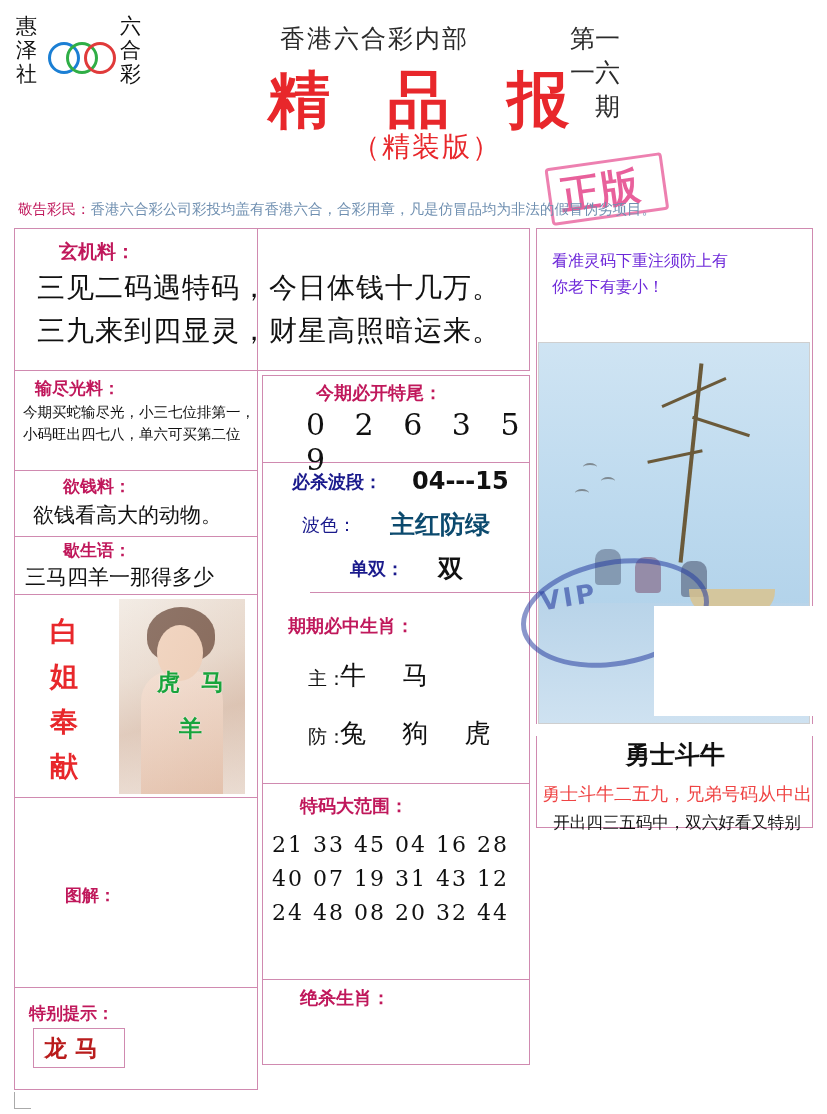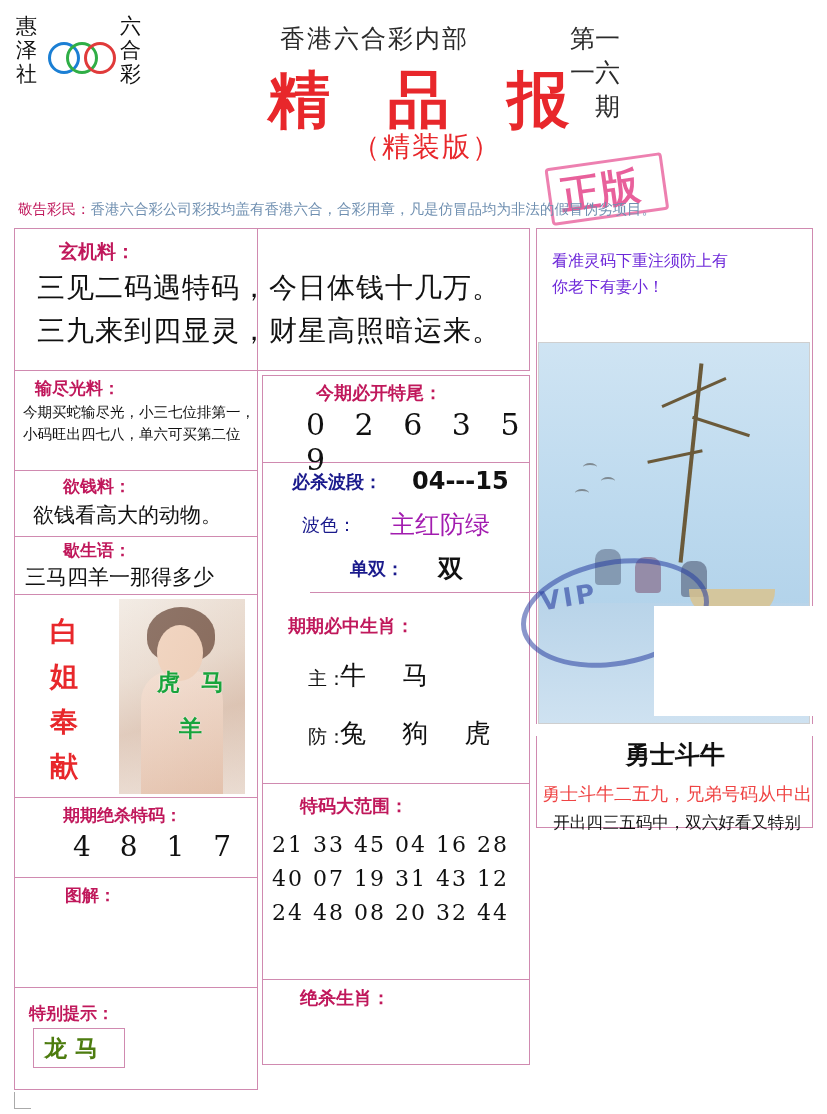--- a/index.html
+++ b/index.html
@@ -84,34 +84,34 @@
   .juesha-te{left:14px;top:798px;width:244px;height:80px;}
   .juesha-te .t{position:absolute;left:48px;top:6px;font-size:17px;}
   .juesha-te .nums{position:absolute;left:58px;top:32px;font-size:28px;color:#111;letter-spacing:10px;font-family:"DejaVu Serif","Liberation Serif",serif;}
 
   .tujie{left:14px;top:878px;width:244px;height:110px;}
   .tujie .t{position:absolute;left:50px;top:6px;font-size:17px;}
 
   .tishi{left:14px;top:988px;width:244px;height:102px;}
   .tishi .t{position:absolute;left:14px;top:14px;font-size:17px;}
   .tishi .bx{position:absolute;left:18px;top:40px;width:92px;height:40px;border:1px solid #d08ab0;box-sizing:border-box;}
-  .tishi .bx span{position:absolute;left:10px;top:4px;font-size:23px;color:#4d7c0f;font-weight:bold;}
+  .tishi .bx span{position:absolute;left:10px;top:4px;font-size:23px;color:#b91c1c;font-weight:bold;}
 
   
   .teWei{left:262px;top:375px;width:268px;height:88px;}
   .teWei .t{position:absolute;left:54px;top:6px;font-size:18px;}
   .teWei .nums{position:absolute;left:44px;top:32px;font-size:30px;color:#111;letter-spacing:10px;font-family:"DejaVu Serif","Liberation Serif",serif;}
 
   .bosha{left:262px;top:463px;width:268px;height:42px;}
   .bosha .t{position:absolute;left:30px;top:7px;font-size:18px;}
   .bosha .v{position:absolute;left:150px;top:4px;font-size:24px;color:#111;font-weight:bold;}
 
   .bose{left:262px;top:505px;width:268px;height:42px;}
   .bose .t{position:absolute;left:40px;top:8px;font-size:18px;color:#1a1a8c;font-weight:normal;}
-  .bose .v{position:absolute;left:128px;top:3px;font-size:25px;color:#a21caf;font-weight:normal;}
+  .bose .v{position:absolute;left:128px;top:3px;font-size:25px;color:#0c4a6e;font-weight:bold;}
 
   .danshuang{left:262px;top:547px;width:268px;height:46px;margin-left:48px;}
   .danshuang .t{position:absolute;left:40px;top:10px;font-size:18px;color:#1a1a8c;}
   .danshuang .v{position:absolute;left:128px;top:5px;font-size:25px;color:#111;font-weight:bold;}
 
   .shengxiao{left:262px;top:604px;width:268px;height:180px;}
   .shengxiao .t{position:absolute;left:26px;top:10px;font-size:18px;}
   .shengxiao .r1l{position:absolute;left:46px;top:62px;font-size:19px;color:#111;}
   .shengxiao .r1v{position:absolute;left:78px;top:54px;font-size:26px;color:#111;letter-spacing:14px;}
   .shengxiao .r2l{position:absolute;left:46px;top:120px;font-size:19px;color:#111;}
@@ -220,24 +220,20 @@
       <div class="body"></div>
         <div class="hair"></div>
         <div class="face"></div>
         <div class="ov"></div>
     </div>
     <div class="zodiac z1">虎</div>
     <div class="zodiac z2">马</div>
     <div class="zodiac z3">羊</div>
   </div>
 
-  <div class="cell cell-bd juesha-te" style="border-left:1px solid #d08ab0;border-right:1px solid #d08ab0;">
-    <div class="t lbl">期期绝杀特码：</div>
-    <div class="nums">4 8 1 7</div>
-  </div>
 
   <div class="cell cell-bd tujie" style="border-left:1px solid #d08ab0;border-right:1px solid #d08ab0;">
     <div class="t lbl">图解：</div>
   </div>
 
   <div class="cell tishi" style="border-left:1px solid #d08ab0;border-right:1px solid #d08ab0;border-bottom:1px solid #d08ab0;">
     <div class="t lbl">特别提示：</div>
     <div class="bx">
       <span>龙 马</span>
     </div>

